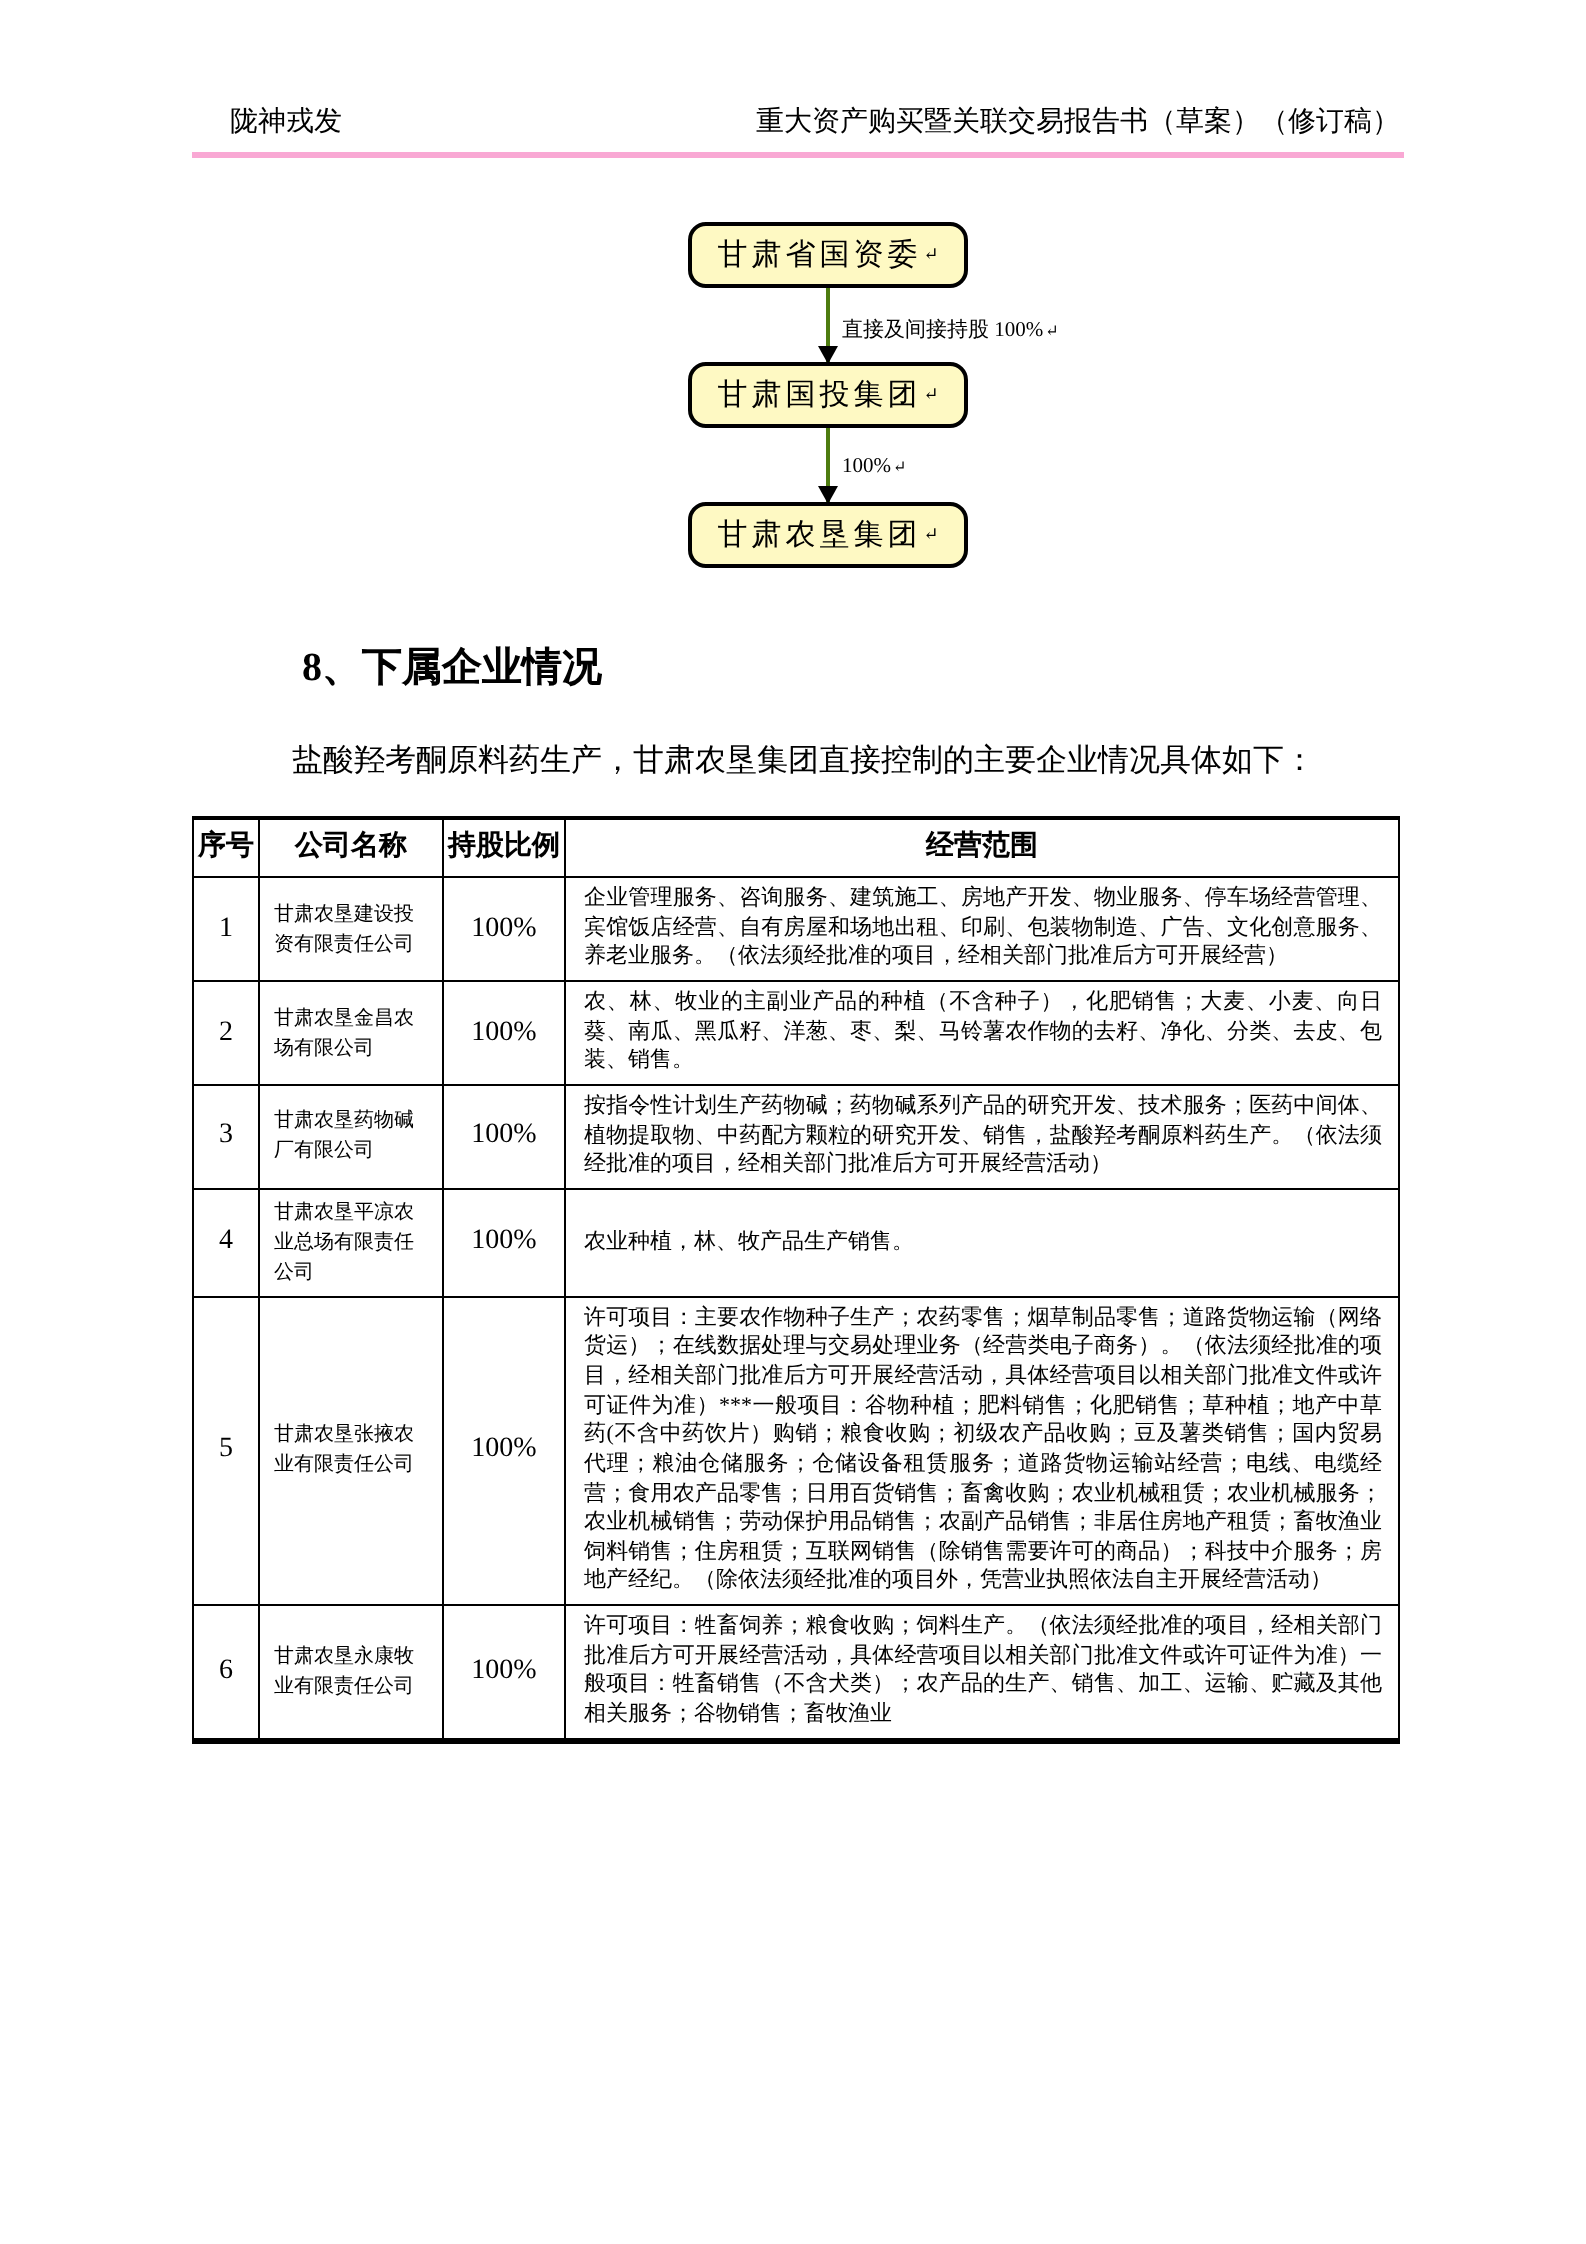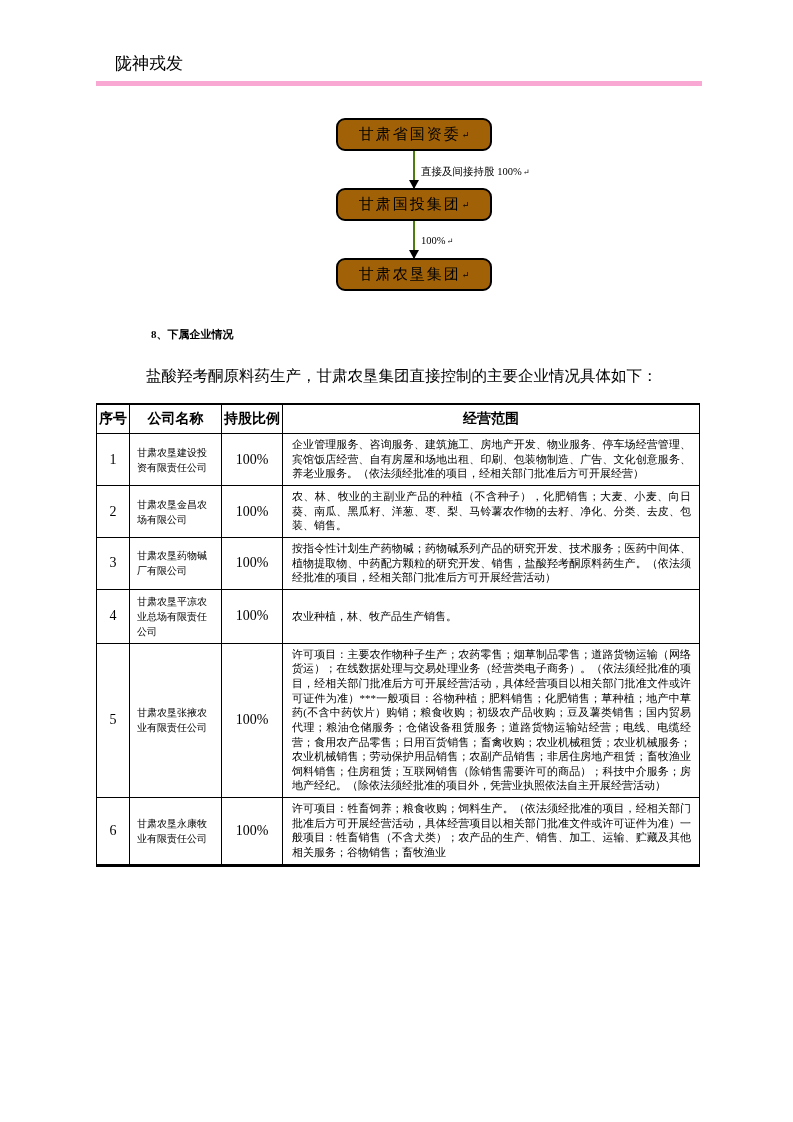--- a/index.html
+++ b/index.html
@@ -13,38 +13,38 @@
     font-family: "Liberation Serif", "DejaVu Serif", serif;
     color: #000;
     overflow: hidden;
   }
   .content { position: absolute; left: 96px; top: 0; width: 606px; }
 
   
   .hdr {
     display: flex; justify-content: space-between; align-items: center;
     padding: 52px 2px 6px 19px;
-    border-bottom: 5px solid #f9a8d4;
-    font-size: 17px;
+    border-bottom: 3px solid #f9a8d4;
+    font-size: 14px;
   }
 
   
   .para { font-size: 15.5px; line-height: 1.35; margin-left: 19px; margin-right: 4px; }
   .p1 { margin-top: 21px; text-indent: 31px; }
   .p2 { margin-top: 24px; text-indent: 31px; }
-  .sec-heading { font-size: 11px; font-weight: bold; margin: 36px 0 0 55px; }
+  .sec-heading { font-size: 20px; font-weight: bold; margin: 36px 0 0 55px; }
 
   
   .flowchart { margin-top: 32px; display: flex; flex-direction: column; align-items: center; padding-left: 30px; }
   .fc-box {
-    width: 156px; min-height: 33px;
+    width: 140px; min-height: 33px;
     border: 2px solid #000; border-radius: 9px;
     display: flex; align-items: center; justify-content: center;
     font-size: 15px; letter-spacing: 2px;
-    background: #a16207;
+    background: #fef9c3;
   }
   .fc-return { font-size: 9px; letter-spacing: 0; margin-left: 1px; }
   .fc-arrow { position: relative; width: 2px; height: 37px; background: #4d7c0f; }
   .fc-arrow::after {
     content: ""; position: absolute; left: 50%; bottom: -1px;
     transform: translateX(-50%);
     border-left: 5px solid transparent; border-right: 5px solid transparent;
     border-top: 9px solid #000;
   }
   .fc-arrow-label {
@@ -81,20 +81,21 @@
   }
 </style>
 </head>
 <body>
 
 <div class="page">
   <div class="content">
 
     <div class="hdr">
       <span>陇神戎发</span>
+      <span>重大资产购买暨关联交易报告书（草案）（修订稿）</span>
     </div>
 
 
     <div class="flowchart" id="flowchart">
         <div class="fc-box">
           <span>甘肃省国资委</span>
           <span class="fc-return">↵</span>
         </div>
         <div class="fc-arrow">
           <span class="fc-arrow-label">直接及间接持股 100%<span class="fc-return">↵</span></span>

